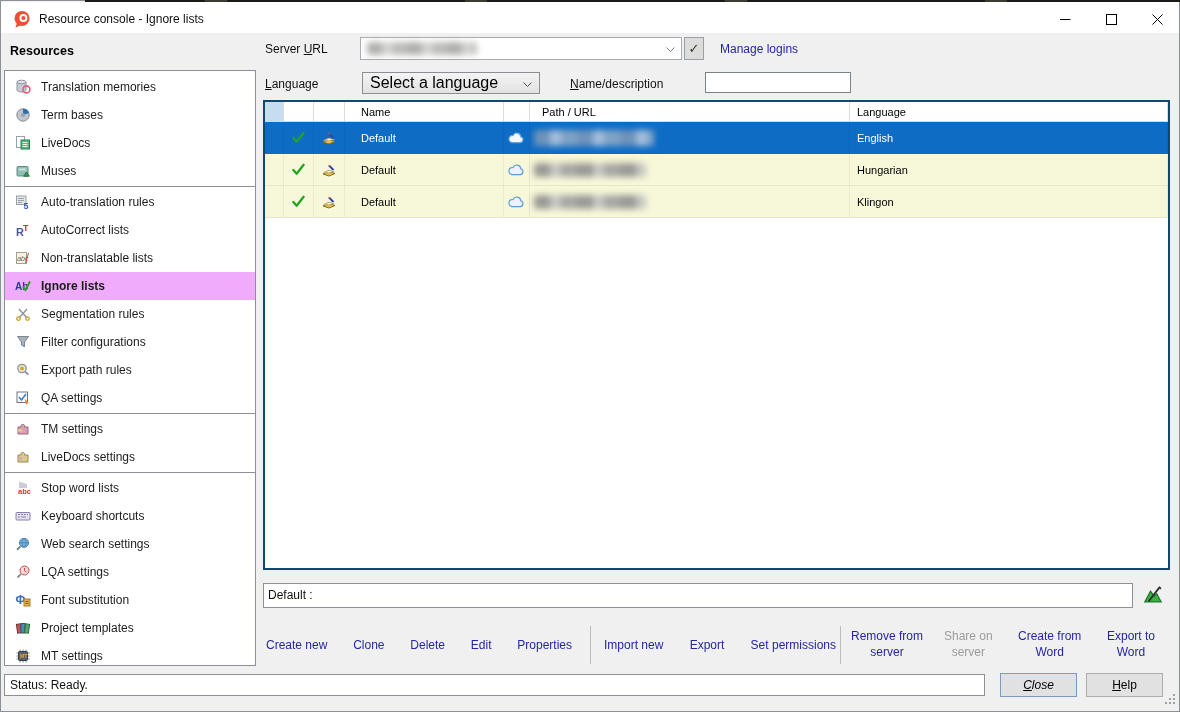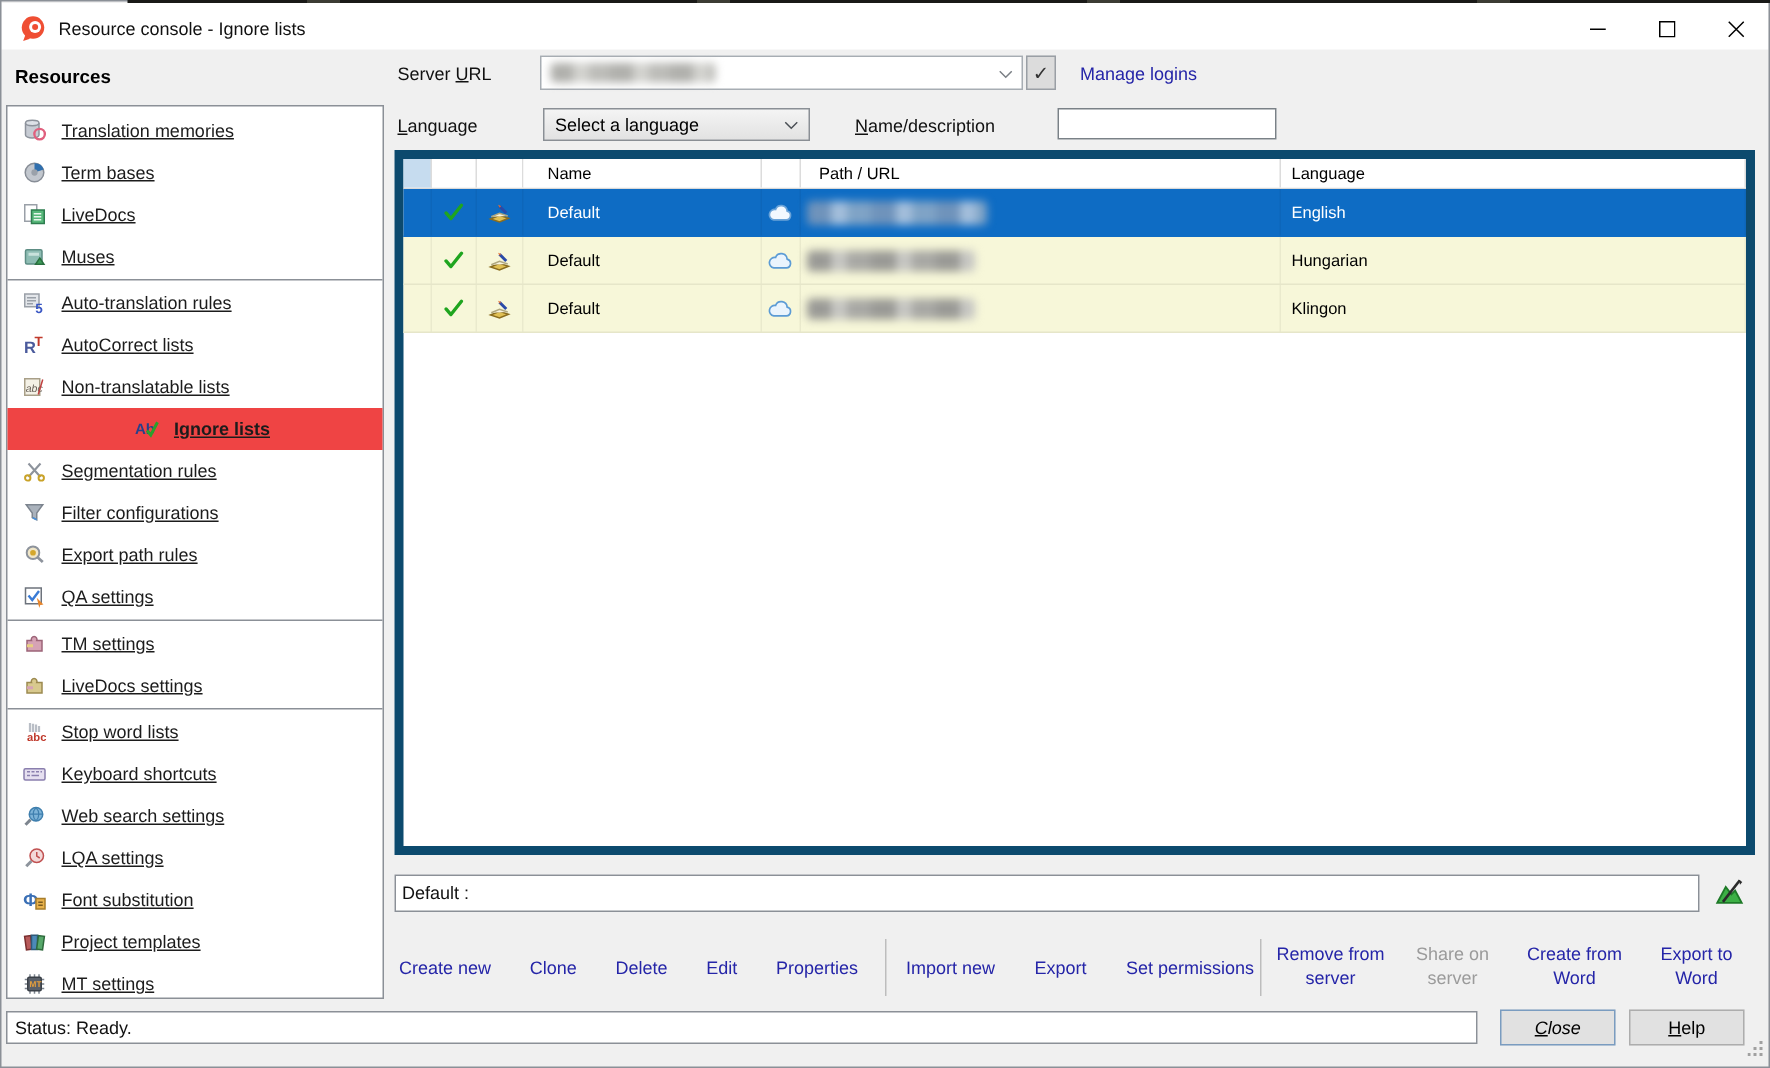--- a/index.html
+++ b/index.html
@@ -15,40 +15,40 @@
   .win-border { top:0; left:0; width:1180px; height:712px; border:1px solid #8b9097; pointer-events:none; z-index:8; }
   .titlebar { top:2px; left:1px; width:1178px; height:31px; background:#fff; }
   .app-icon { left:12px; top:8px; width:18px; height:18px; }
   .title-text { left:38px; top:10px; font-size:12px; color:#111; }
   .winctl { top:2px; width:46px; height:30px; display:flex; align-items:center; justify-content:center; }
   .res-heading { left:10px; top:44px; font-weight:bold; font-size:12.5px; }
 
   .sidebar { left:4px; top:70px; width:252px; height:596px; background:#fff;
     border:1px solid #8b9097; padding-top:2px; display:flex; flex-direction:column; }
   .side-item { height:28px; display:flex; align-items:center; gap:9px; padding-left:9px;
-    font-size:12px; color:#1c1c1c; cursor:default; flex:0 0 auto;text-decoration:underline; }
-  .side-item.sel { background:#ef4444; font-weight:bold;justify-content:center; }
+    font-size:12px; color:#1c1c1c; cursor:default; flex:0 0 auto; }
+  .side-item.sel { background:#f0abfc; font-weight:bold; }
   .side-item .ic { width:18px; height:16px; flex:0 0 18px; display:flex; align-items:center; justify-content:center; }
   .side-sep { height:1px; background:#8b9097; margin:1px 0; flex:0 0 auto; }
 
   .form-label { font-size:12px; color:#111; }
   .combo { left:360px; top:37px; width:322px; height:23px; background:#fff; border:1px solid #a7adb3;
     display:flex; align-items:center; padding:0 6px; }
   .combo .chev { margin-left:auto; }
   .confirm-btn { left:684px; top:37px; width:20px; height:23px; background:#dcdcdc; border:1px solid #9a9fa5;
     display:flex; align-items:center; justify-content:center; font-size:13px; color:#333; }
   .link { color:#2525a8; cursor:pointer; text-decoration:none; }
   .lang-select { left:362px; top:72px; width:178px; height:22px;
     background:linear-gradient(#f4f4f4,#e2e2e2); border:1px solid #8a8f95;
-    display:flex; align-items:center; padding:0 7px; font-size:12px; }
+    display:flex; align-items:center; padding:0 7px; font-size:16px; }
   .lang-select .chev { margin-left:auto; }
   .name-input { left:705px; top:72px; width:146px; height:21px; border:1px solid #7a8187; background:#fff;
     font-family:inherit; font-size:12px; padding:0 3px; }
 
-  .grid { left:263px; top:100px; width:907px; height:470px; background:#fff; border:6px solid #0c4a6e; }
+  .grid { left:263px; top:100px; width:907px; height:470px; background:#fff; border:2px solid #0c4a6e; }
   .thead { display:flex; height:20px; border-bottom:1px solid #d9d9d9; font-size:11px; }
   .thead > div { border-right:1px solid #dcdcdc; display:flex; align-items:center; background:#fff; }
   .trow { display:flex; height:32px; background:#f7f7d9; font-size:11px; align-items:stretch;
     border-bottom:1px solid #e6e6c9; }
   .trow.sel { background:#0e6cc4; color:#fff; border-bottom:1px solid #0e6cc4; }
   .trow > div { display:flex; align-items:center; border-right:1px solid rgba(0,0,0,0.05); }
   .c-sel  { width:19px; } .c-check { width:30px; justify-content:center; }
   .c-icon { width:31px; justify-content:center; } .c-name { width:159px; padding-left:16px; }
   .c-cloud{ width:26px; justify-content:center; } .c-path { width:320px; padding-left:4px;text-align:center; }
   .c-lang { flex:1; padding-left:7px; }

